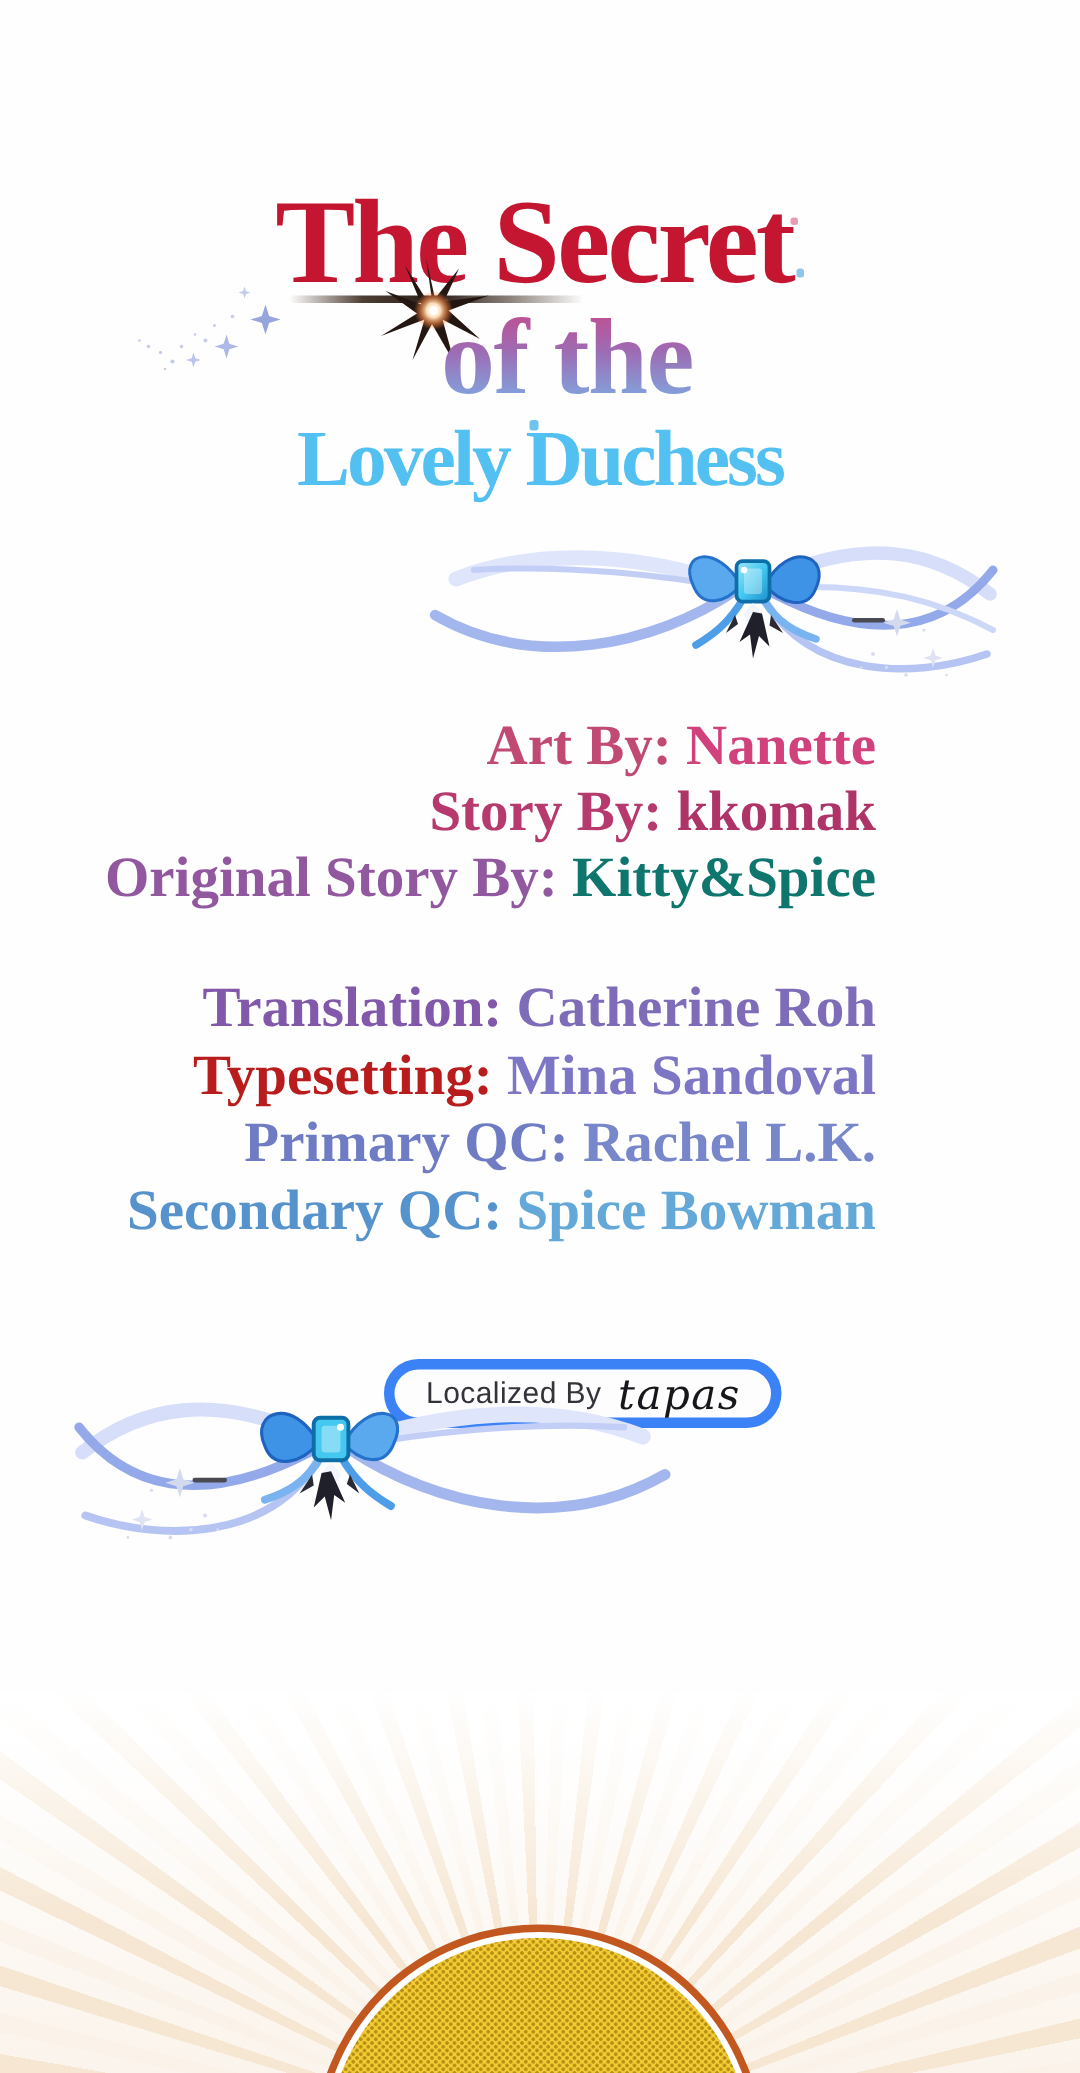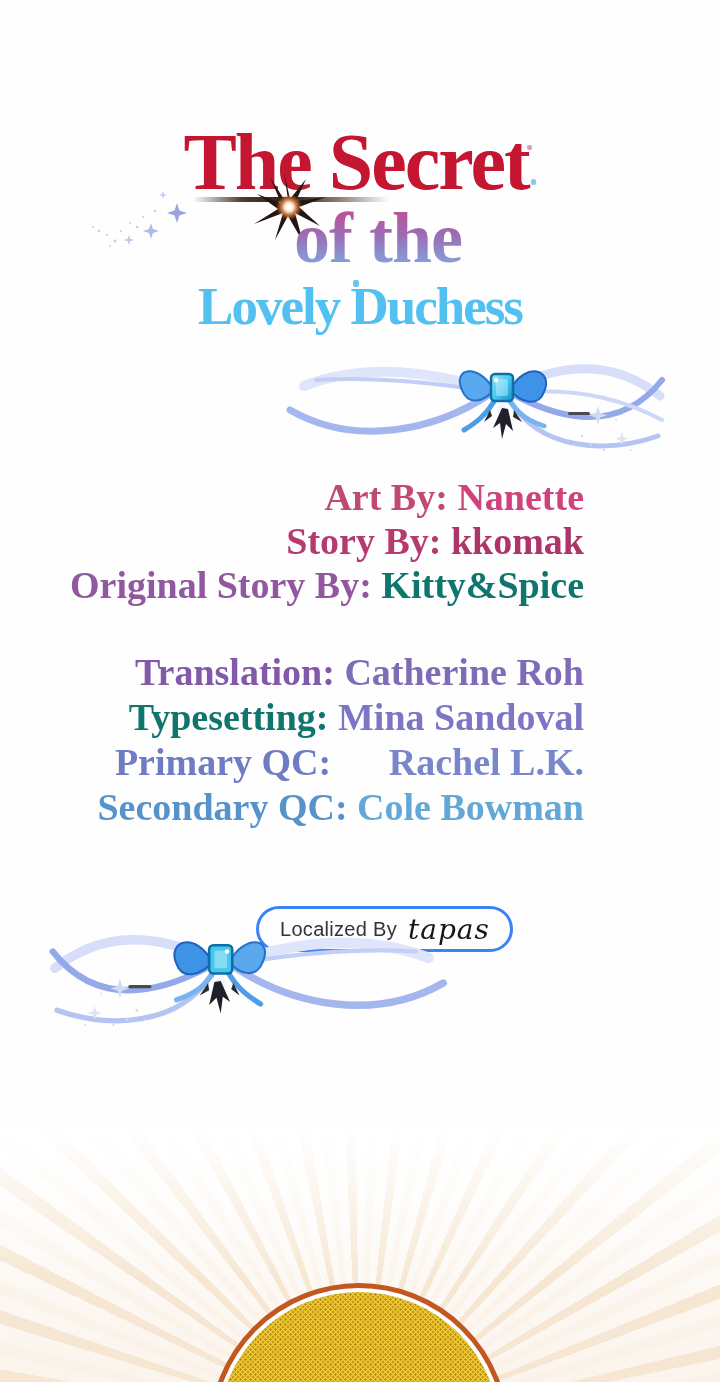--- a/index.html
+++ b/index.html
@@ -31,29 +31,29 @@
   
   .credits-block{left:0;width:584px;text-align:right;font-weight:bold;}
   .credits-main{top:475px;}
   .credits-team{top:650px;}
   .credit-line{font-size:38px;line-height:44px;letter-spacing:0;}
   .credits-team .credit-line{line-height:45px;padding-left:27px;}
   .c-art   .lbl{color:#c04a74;} .c-art   .val{color:#d1417c;}
   .c-story .lbl{color:#b63a6e;} .c-story .val{color:#ae3468;}
   .c-orig  .lbl{color:#91579f;} .c-orig  .val{color:#0f766e;}
   .c-tran  .lbl{color:#8158aa;} .c-tran  .val{color:#7f6cb8;}
-  .c-type  .lbl{color:#0f766e;} .c-type  .val{color:#7d76c4;}
-  .c-pqc   .lbl{color:#6f7cc4;} .c-pqc   .val{color:#7886ca;margin-left:48px;}
+  .c-type  .lbl{color:#b91c1c;} .c-type  .val{color:#7d76c4;}
+  .c-pqc   .lbl{color:#6f7cc4;} .c-pqc   .val{color:#7886ca;}
   .c-sqc   .lbl{color:#5693cc;margin-top:28px;} .c-sqc   .val{color:#64a8d8;}
 
   
   .badge{
     left:256px;top:906px;height:46px;box-sizing:border-box;
     display:flex;align-items:center;gap:11px;
-    border:3px solid #3b82f6;border-radius:26px;background:#fdfdfd;
+    border:7px solid #3b82f6;border-radius:26px;background:#fdfdfd;
     padding:0 20px 0 21px;
   }
   .badge-prefix{font-family:"Liberation Sans","DejaVu Sans",sans-serif;font-size:20px;color:#33333a;letter-spacing:.3px;}
   .badge-brand{font-family:"DejaVu Serif","Liberation Serif",serif;font-style:italic;font-weight:normal;font-size:28px;color:#17171b;letter-spacing:1px;}
 
   
   .rays{
     left:0;top:1128px;width:720px;height:254px;
     background:
       repeating-conic-gradient(from 205deg at 50% 120%,
@@ -212,21 +212,21 @@
     <div class="credit-line c-type">
       <span class="lbl">Typesetting:</span>
       <span class="val">Mina Sandoval</span>
     </div>
     <div class="credit-line c-pqc">
       <span class="lbl">Primary QC:</span>
       <span class="val">Rachel L.K.</span>
     </div>
     <div class="credit-line c-sqc">
       <span class="lbl">Secondary QC:</span>
-      <span class="val">Cole Bowman</span>
+      <span class="val">Spice Bowman</span>
     </div>
   </div>
 
   <div class="abs badge">
     <span class="badge-prefix">Localized By</span>
     <span class="badge-brand">tapas</span>
   </div>
 
   <svg class="abs ribbon-bottom" width="400" height="126" viewBox="0 0 380 120">
     <path d="M18,36 C80,12 150,22 202,40" stroke="#dfe6fb" stroke-width="10" fill="none" stroke-linecap="round"></path>

